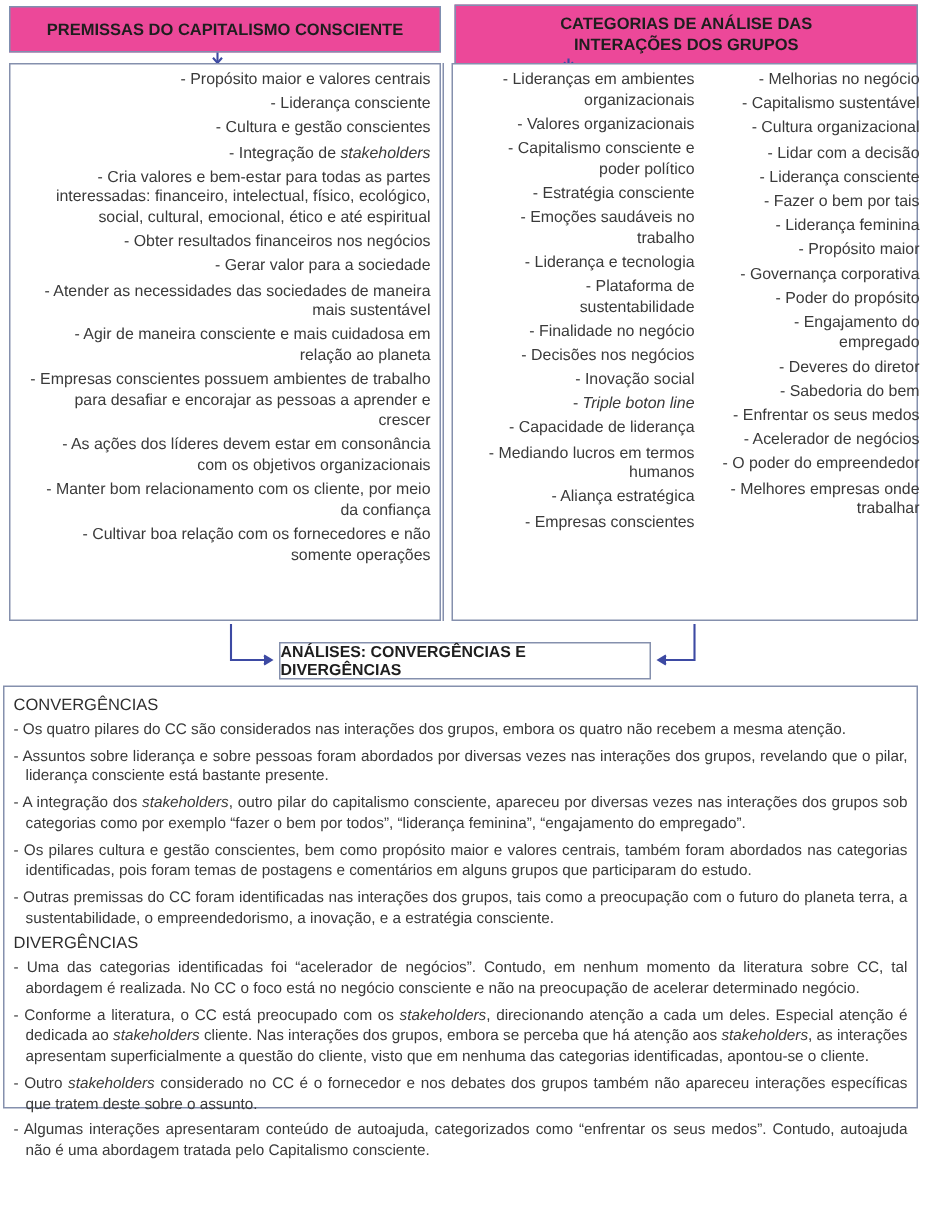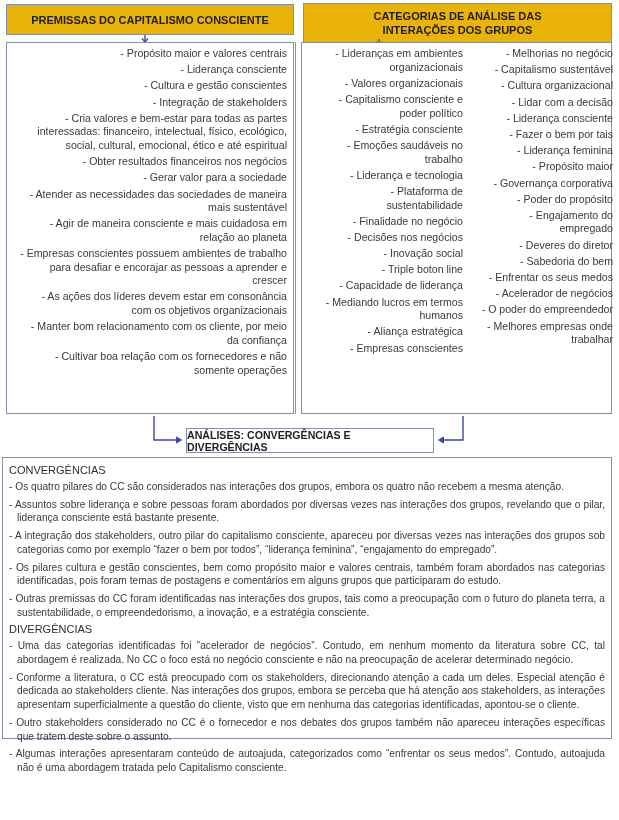--- a/index.html
+++ b/index.html
@@ -1,19 +1,19 @@
 <!DOCTYPE html>
 <html><head>
 <meta charset="utf-8">
 <style>
   * { box-sizing: border-box; margin: 0; padding: 0; }
   html, body { width: 619px; height: 820px; background: #ffffff; overflow: hidden; }
   body { position: relative; font-family: "Liberation Sans", "DejaVu Sans", sans-serif; color: #3a3a3a; }
   .hdr {
-    position: absolute; background: #eab308; border: 1.5px solid #7f8fb0;
+    position: absolute; background: #ec4899; border: 1.5px solid #7f8fb0;
     font-weight: bold; font-size: 11px; color: #1e1e1e; text-align: center;
     display: flex; align-items: center; justify-content: center; line-height: 14px;
   }
   #hdr-left { left: 6px; top: 4px; width: 288px; height: 31px; }
   #hdr-right { left: 303px; top: 3px; width: 309px; height: 40px; }
   .box { position: absolute; border: 1.2px solid #8590ad; background: #fff; }
   #left-box { left: 6px; top: 42px; width: 288px; height: 372px; padding: 4px 6px 0 12px; }
   #right-box { left: 301px; top: 42px; width: 311px; height: 372px; }
   #inner-left-line { position: absolute; left: 295px; top: 42px; width: 6px; height: 372px; border-left: 1.2px solid #8590ad; }
   ul.items { list-style: none; text-align: right; }
@@ -27,21 +27,21 @@
   #col-b { left: 171px; width: 140px; }
   #mid-box {
     position: absolute; left: 186px; top: 428px; width: 248px; height: 25px;
     border: 1.2px solid #8590ad; font-weight: bold; font-size: 10.6px; color: #1e1e1e;
     display: flex; align-items: center; justify-content: flex-end;
   }
   #bottom-box { left: 2px; top: 457px; width: 610px; height: 282px; padding: 3px 6px 0 6px; }
   .sec-title { font-size: 11px; line-height: 14px; margin: 2px 0 3px 0; color: #2e2e2e; }
   .para { font-size: 10.2px; line-height: 13.7px; padding-left: 8px; text-indent: -8px; margin-bottom: 4px; text-align: justify; }
   .para::before { content: "- "; }
-  .it { }
+  .it { font-style: italic; }
   svg.conn { position: absolute; left: 0; top: 0; }
 </style>
 </head>
 <body>
 
 <div class="hdr" id="hdr-left">
   <span>PREMISSAS DO CAPITALISMO CONSCIENTE</span>
 </div>
 <div class="hdr" id="hdr-right">
   <div>

